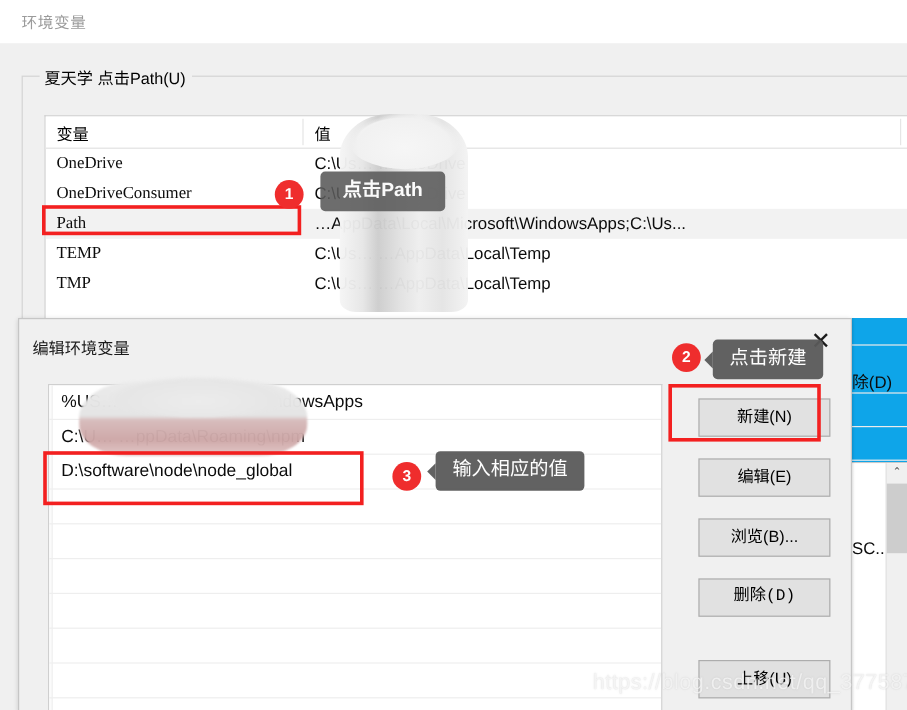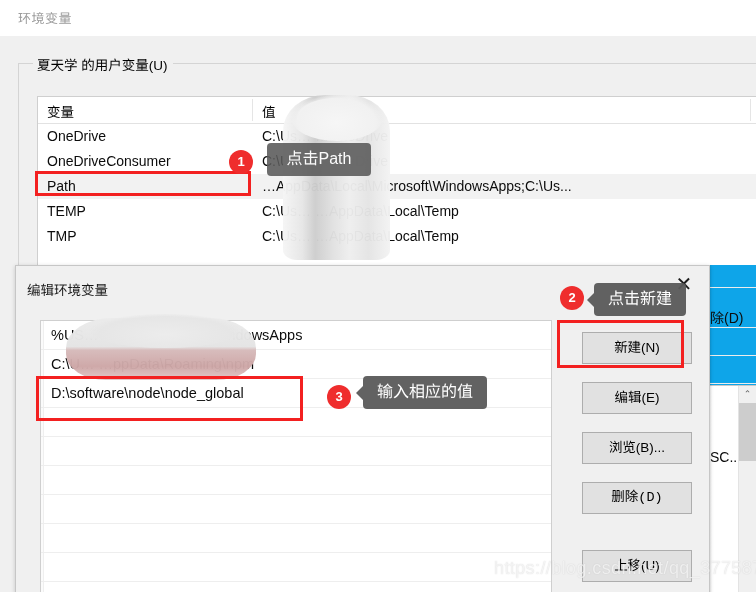--- a/index.html
+++ b/index.html
@@ -110,21 +110,21 @@
   }
   .lv-row.selected { background: #f2f2f2; }
   .lv-cell {
     position: absolute;
     top: 0;
     font-size: 14px;
     color: #0c0c0c;
     white-space: nowrap;
     overflow: hidden;
   }
-  .lv-cell.c1 { left: 9px; width: 205px; }
+  .lv-cell.c1 { left: 9px; width: 205px; font-family: Liberation Serif, serif; }
   .lv-cell.c2 { left: 224px; width: 495px; }
 
   
   .mosaic {
     position: absolute;
     pointer-events: none;
   }
   .mosaic-main {
     left: 283px; top: 95px;
     width: 107px; height: 165px;
@@ -199,21 +199,21 @@
     position: absolute;
     background: #5a5a5a;
     color: #ffffff;
     font-size: 16px;
     padding: 6px 14px 7px 14px;
     border-radius: 4px;
     white-space: nowrap;
     line-height: 1.25;
     opacity: .95;
   }
-  .tip.semi { opacity: .88; }
+  .tip.semi { opacity: .88; font-weight: bold; }
   .tip-arrow-left::before {
     content: "";
     position: absolute;
     left: -7px; top: 50%;
     margin-top: -7px;
     border-style: solid;
     border-width: 7px 7px 7px 0;
     border-color: transparent #5a5a5a transparent transparent;
   }
   .tip-1 { left: 267px; top: 143px; width: 104px; text-align: center; padding-left: 0; padding-right: 0;}
@@ -397,21 +397,21 @@
 
 <div id="screen">
 
   <div class="win-titlebar">
     <span class="title-text">环境变量</span>
   </div>
 
   <div class="win-body">
 
     <div class="groupbox">
-      <span class="groupbox-legend">夏天学 的用户变量(U)</span>
+      <span class="groupbox-legend">夏天学 点击Path(U)</span>
 
       <div class="lv">
         <div class="lv-header">
           <span class="lv-th c1">变量</span>
           <span class="lv-th c2">值</span>
           <span class="lv-col-sep s1"></span>
           <span class="lv-col-sep s2"></span>
         </div>
 
         <div class="lv-row">

